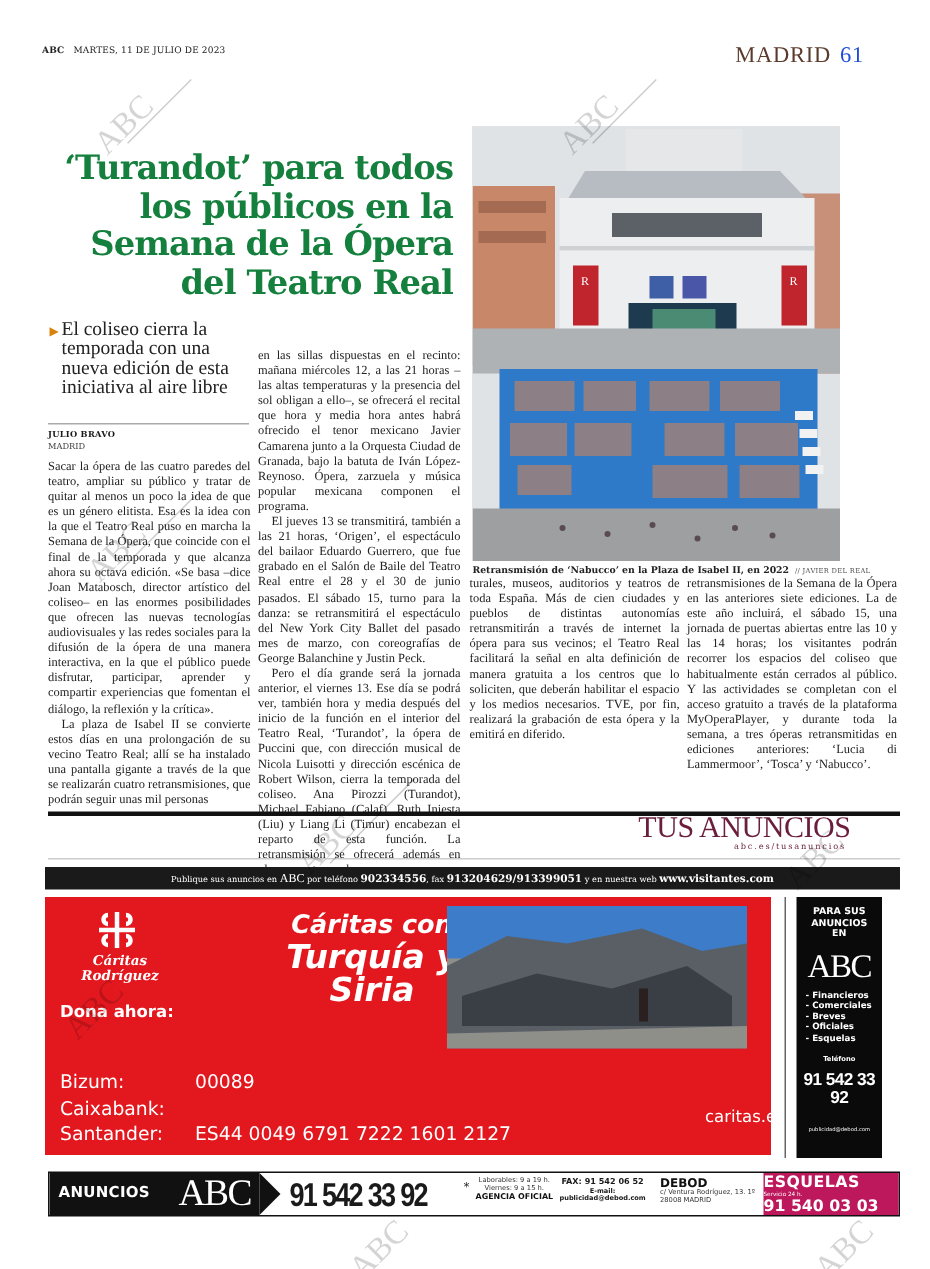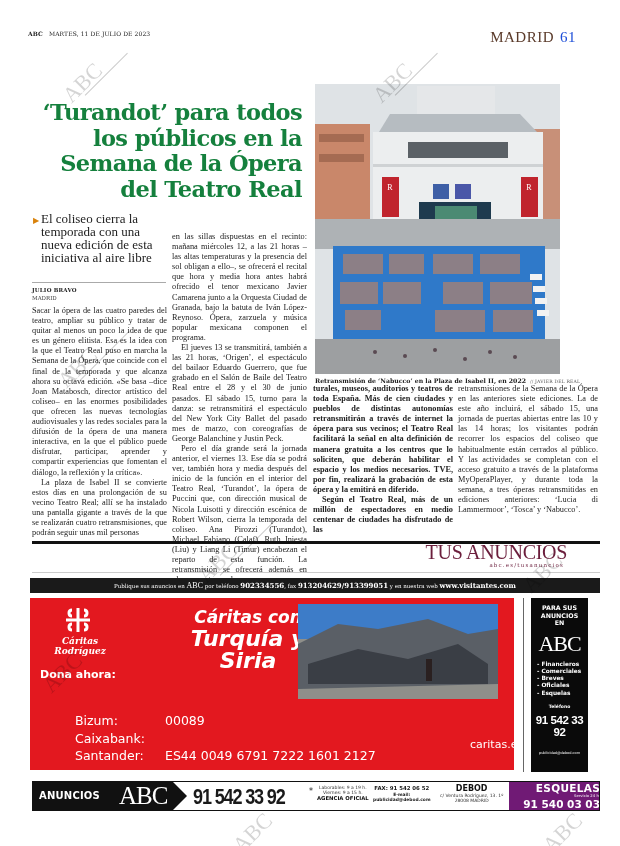--- a/index.html
+++ b/index.html
@@ -20,21 +20,21 @@
   .byline-rule { position: absolute; left: 32px; top: 282px; width: 134px; border-top: 0.5px solid #aaa; }
   .byline { position: absolute; left: 32px; top: 286px; font-size: 5.5px; line-height: 8px; }
   .byline .name { font-weight: bold; letter-spacing: 0.2px; }
   .byline .place { color: #444; }
 
   .col { position: absolute; font-family: "Liberation Serif", serif; font-size: 8.3px; line-height: 10.1px; text-align: justify; color: #222; hyphens: auto; }
   .col p { text-indent: 0; }
   .col p + p { text-indent: 9px; }
   .col1 { left: 32px; top: 306px; width: 135px; }
   .col2 { left: 172px; top: 213px; width: 135px; margin-top: 19px; }
-  .col3 { left: 313px; top: 384px; width: 140px; font-weight: bold; }
+  .col3 { left: 313px; top: 384px; width: 140px; }
   .col4 { left: 458px; top: 384px; width: 140px; }
 
   .photo { position: absolute; left: 315px; top: 84px; width: 245px; height: 290px; overflow: hidden; background: #c8ccd0; }
   .caption { position: absolute; left: 315px; top: 377px; width: 305px; font-size: 6.2px; font-family: "DejaVu Serif", serif; color: #222; white-space: nowrap; }
   .caption b { font-weight: bold; }
   .caption .credit { font-size: 4.5px; color: #555; margin-left: 2px; letter-spacing: 0.2px; }
 
   .section-rule { position: absolute; left: 32px; top: 541px; width: 568px; height: 3px; background: #111; }
   .tus-anuncios { position: absolute; right: 53px; top: 541px; font-family: "Liberation Serif", serif; font-size: 20px; color: #6b1e3c; letter-spacing: -0.3px; }
   .tus-url { position: absolute; right: 56px; top: 562px; font-size: 5.5px; color: #6b1e3c; letter-spacing: 1.2px; }
@@ -45,21 +45,21 @@
 
   .caritas { position: absolute; left: 30px; top: 598px; width: 484px; height: 172px; background: #e3181f; overflow: hidden; color: #fff; font-family: "DejaVu Sans", sans-serif; }
   .car-logo { position: absolute; left: 28px; top: 8px; width: 40px; text-align: center; }
   .car-brand { position: absolute; left: 20px; top: 38px; font-family: "DejaVu Serif", serif; font-style: italic; font-weight: bold; font-size: 9px; line-height: 10px; text-align: center; width: 60px; }
   .car-dona { position: absolute; left: 10px; top: 70px; font-size: 11px; font-weight: bold; }
   .car-title { position: absolute; left: 148px; top: 8px; width: 140px; text-align: center; font-style: italic; font-weight: bold; line-height: 22px; }
   .car-title .l1 { font-size: 17px; display: block; }
   .car-title .l2 { font-size: 22px; display: block; }
   .car-photo { position: absolute; left: 268px; top: 6px; width: 200px; height: 95px; overflow: hidden; background: #7a8a9a; }
   .car-banks { position: absolute; left: 10px; top: 114px; font-size: 12.5px; line-height: 17.5px; }
-  .car-banks .row { display: flex; white-space: nowrap; margin-left: 35px; }
+  .car-banks .row { display: flex; white-space: nowrap; }
   .car-banks .lbl { width: 90px; }
   .car-web { position: absolute; left: 440px; top: 140px; font-size: 11px; }
 
   .abc-side { position: absolute; left: 528px; top: 598px; width: 60px; height: 174px; background: #0a0a0a; border-left: 3px solid #fff; color: #fff; font-family: "DejaVu Sans", sans-serif; text-align: center; }
   .abc-side .t1 { font-size: 6.3px; font-weight: bold; line-height: 7.5px; margin-top: 6px; }
   .abc-side .logo { font-family: "Liberation Serif", serif; font-size: 22px; margin-top: 4px; letter-spacing: -1px; }
   .abc-side ul { list-style: none; text-align: left; margin: 4px 0 0 6px; font-size: 5.8px; line-height: 7.3px; font-weight: bold; }
   .abc-side .tel-lbl { font-size: 4.5px; font-weight: bold; margin-top: 7px; }
   .abc-side .tel { font-family: "Liberation Sans", sans-serif; font-weight: bold; font-size: 11.5px; margin-top: 5px; letter-spacing: -0.4px; }
   .abc-side .mail { font-size: 3.5px; margin-top: 13px; }
@@ -69,23 +69,23 @@
   .bb-black { position: absolute; left: 0; top: 0; width: 140px; height: 28px; background: #111; color: #fff; }
   .bb-arrow { position: absolute; left: 140px; top: 0; width: 0; height: 0; border-top: 14px solid transparent; border-bottom: 14px solid transparent; border-left: 14px solid #111; }
   .bb-anuncios { position: absolute; left: 6px; top: 8px; font-size: 10px; font-weight: bold; letter-spacing: 0.2px; }
   .bb-abc { position: absolute; left: 86px; top: 0px; font-family: "Liberation Serif", serif; font-size: 25px; letter-spacing: -1px; }
   .bb-phone { position: absolute; left: 160px; top: 2px; font-family: "Liberation Sans", sans-serif; font-weight: bold; font-size: 22px; letter-spacing: -1.4px; transform: scaleX(0.82); transform-origin: left; }
   .bb-star { position: absolute; left: 276px; top: 5px; font-size: 8px; }
   .bb-hours { position: absolute; left: 284px; top: 3px; font-size: 4.5px; line-height: 5.4px; text-align: center; color: #333; }
   .bb-hours b { font-size: 5.3px; color: #111; }
   .bb-fax { position: absolute; left: 340px; top: 3px; font-size: 5.4px; font-weight: bold; text-align: center; line-height: 7px; }
   .bb-fax .em { font-size: 4.4px; line-height: 5px; }
-  .bb-debod { position: absolute; left: 407px; top: 2px; font-size: 4.5px; text-align: center; line-height: 5px; color: #333; }
+  .bb-debod { position: absolute; left: 407px; top: 2px; font-size: 4.5px; text-align: left; line-height: 5px; color: #333; }
   .bb-debod b { font-size: 8px; color: #111; display: block; line-height: 9px; }
-  .bb-esq { position: absolute; left: 476px; top: 0; width: 91px; height: 28px; background: #701a75; color: #fff; text-align: right; }
+  .bb-esq { position: absolute; left: 476px; top: 0; width: 91px; height: 28px; background: #be185d; color: #fff; text-align: left; }
   .bb-esq .t { font-size: 10.5px; font-weight: bold; letter-spacing: 0.3px; line-height: 11px; margin-top: 1px; }
   .bb-esq .s { font-size: 3.8px; line-height: 4px; }
   .bb-esq .p { font-size: 10.5px; font-weight: bold; line-height: 12px; }
 
   .watermark { position: absolute; font-family: "Liberation Serif", serif; color: rgba(0,0,0,0.17); font-size: 22px; transform: rotate(-45deg); pointer-events: none; white-space: nowrap; }
   .wm-line { position: absolute; height: 0.8px; background: rgba(0,0,0,0.2); transform-origin: left; transform: rotate(-45deg); pointer-events: none; }
 </style>
 </head>
 <body>
 
@@ -113,21 +113,20 @@
   <p>Sacar la ópera de las cuatro paredes del teatro, ampliar su público y tratar de quitar al menos un poco la idea de que es un género elitista. Esa es la idea con la que el Teatro Real puso en marcha la Semana de la Ópera, que coincide con el final de la temporada y que alcanza ahora su octava edición. «Se basa –dice Joan Matabosch, director artístico del coliseo– en las enormes posibilidades que ofrecen las nuevas tecnologías audiovisuales y las redes sociales para la difusión de la ópera de una manera interactiva, en la que el público puede disfrutar, participar, aprender y compartir experiencias que fomentan el diálogo, la reflexión y la crítica».</p>
   <p>La plaza de Isabel II se convierte estos días en una prolongación de su vecino Teatro Real; allí se ha instalado una pantalla gigante a través de la que se realizarán cuatro retransmisiones, que podrán seguir unas mil personas</p>
 </div>
 <div class="col col2">
   <p style="text-indent:0">en las sillas dispuestas en el recinto: mañana miércoles 12, a las 21 horas –las altas temperaturas y la presencia del sol obligan a ello–, se ofrecerá el recital que hora y media hora antes habrá ofrecido el tenor mexicano Javier Camarena junto a la Orquesta Ciudad de Granada, bajo la batuta de Iván López-Reynoso. Ópera, zarzuela y música popular mexicana componen el programa.</p>
   <p>El jueves 13 se transmitirá, también a las 21 horas, ‘Origen’, el espectáculo del bailaor Eduardo Guerrero, que fue grabado en el Salón de Baile del Teatro Real entre el 28 y el 30 de junio pasados. El sábado 15, turno para la danza: se retransmitirá el espectáculo del New York City Ballet del pasado mes de marzo, con coreografías de George Balanchine y Justin Peck.</p>
   <p>Pero el día grande será la jornada anterior, el viernes 13. Ese día se podrá ver, también hora y media después del inicio de la función en el interior del Teatro Real, ‘Turandot’, la ópera de Puccini que, con dirección musical de Nicola Luisotti y dirección escénica de Robert Wilson, cierra la temporada del coliseo. Ana Pirozzi (Turandot), Michael Fabiano (Calaf), Ruth Iniesta (Liu) y Liang Li (Timur) encabezan el reparto de esta función. La retransmisión se ofrecerá además en plazas, centros cul-</p>
 </div>
 <div class="col col3">
   <p>turales, museos, auditorios y teatros de toda España. Más de cien ciudades y pueblos de distintas autonomías retransmitirán a través de internet la ópera para sus vecinos; el Teatro Real facilitará la señal en alta definición de manera gratuita a los centros que lo soliciten, que deberán habilitar el espacio y los medios necesarios. TVE, por fin, realizará la grabación de esta ópera y la emitirá en diferido.</p>
-  <p>Según el Teatro Real, más de un millón de espectadores en medio centenar de ciudades ha disfrutado de las</p>
 </div>
 <div class="col col4">
   <p>retransmisiones de la Semana de la Ópera en las anteriores siete ediciones. La de este año incluirá, el sábado 15, una jornada de puertas abiertas entre las 10 y las 14 horas; los visitantes podrán recorrer los espacios del coliseo que habitualmente están cerrados al público. Y las actividades se completan con el acceso gratuito a través de la plataforma MyOperaPlayer, y durante toda la semana, a tres óperas retransmitidas en ediciones anteriores: ‘Lucia di Lammermoor’, ‘Tosca’ y ‘Nabucco’.</p>
 </div>
 
 <div class="photo" title="Vista aérea del Teatro Real con pantalla gigante y público en la Plaza de Isabel II">
   <svg width="245" height="290" viewBox="0 0 245 290">
     <rect width="245" height="290" fill="#dfe3e6"></rect>
     <rect x="0" y="40" width="55" height="120" fill="#c9876a"></rect>
     <rect x="4" y="50" width="45" height="8" fill="#a56b52"></rect>

